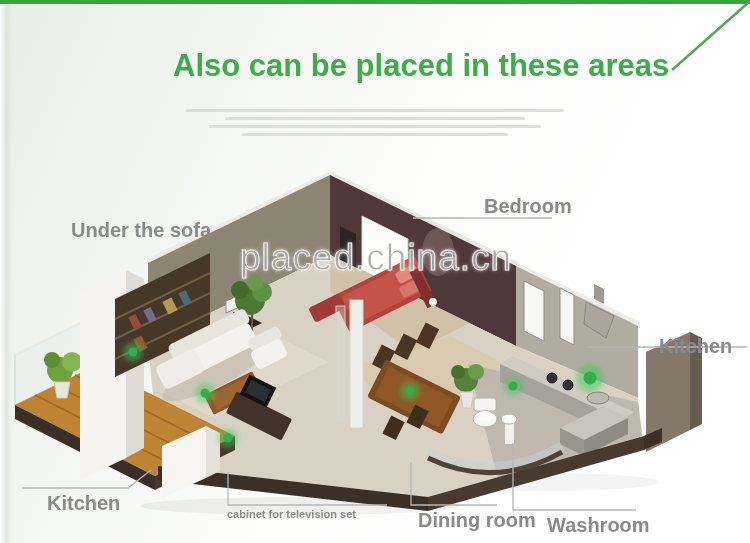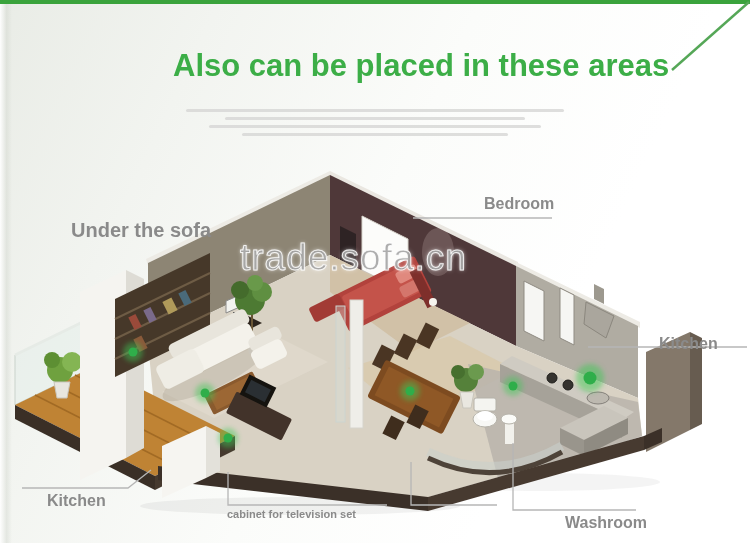--- a/index.html
+++ b/index.html
@@ -20,29 +20,29 @@
   .fp1{width:378px;} .fp2{width:300px;opacity:.65;} .fp3{width:332px;} .fp4{width:266px;opacity:.65;}
   .house-svg{position:absolute;left:0;top:0;z-index:1;}
   .watermark{
     position:absolute;left:240px;top:237px;z-index:2;
     font-size:37px;font-weight:400;letter-spacing:1px;white-space:nowrap;
     color:rgba(118,118,118,.60);
     -webkit-text-stroke:1px rgba(255,255,255,.85);
     text-shadow:0 0 2px rgba(255,255,255,.9),0 0 5px rgba(255,255,255,.6);
   }
   .room-label{
-    position:absolute;z-index:3;color:#8a8a8a;font-weight:bold;font-size:16px;white-space:nowrap;
+    position:absolute;z-index:3;color:#8a8a8a;font-weight:bold;font-size:20px;white-space:nowrap;
   }
   .lbl-under-sofa{left:71px;top:219px;font-size:20px;}
   .lbl-bedroom{left:484px;top:195px;}
   .lbl-kitchen{left:659px;top:326px;margin-top:9px;}
   .lbl-cabinet{left:47px;top:492px;}
   .lbl-tv{left:227px;top:508px;font-size:11px;}
   .lbl-dining{left:418px;top:509px;}
-  .lbl-washroom{left:547px;top:514px;margin-left:18px;}
+  .lbl-washroom{left:547px;top:514px;}
 </style>
 </head>
 <body>
 
 <div class="stage">
 
   <div class="left-edge"></div>
   <div class="top-bar"></div>
 
   <div class="title">Also can be placed in these areas</div>
@@ -253,22 +253,23 @@
     <g stroke="#b6b6b6" stroke-width="1.3" fill="none">
       <line x1="413" y1="218" x2="552" y2="218"></line>
       <line x1="588" y1="347" x2="747" y2="347"></line>
       <polyline points="22,488 128,488 151,470"></polyline>
       <polyline points="228,472 228,505 387,505"></polyline>
       <polyline points="411,462 411,505 497,505"></polyline>
       <polyline points="513,443 513,510 636,510"></polyline>
     </g>
   </svg>
 
-  <div class="watermark">trade.sofa.cn</div>
+  <div class="watermark">placed.china.cn</div>
 
   <div class="room-label lbl-under-sofa">Under the sofa</div>
   <div class="room-label lbl-bedroom">Bedroom</div>
   <div class="room-label lbl-kitchen">Kitchen</div>
   <div class="room-label lbl-cabinet">Kitchen</div>
   <div class="room-label lbl-tv">cabinet for television set</div>
+  <div class="room-label lbl-dining">Dining room</div>
   <div class="room-label lbl-washroom">Washroom</div>
 
 </div>
 
 </body></html>

